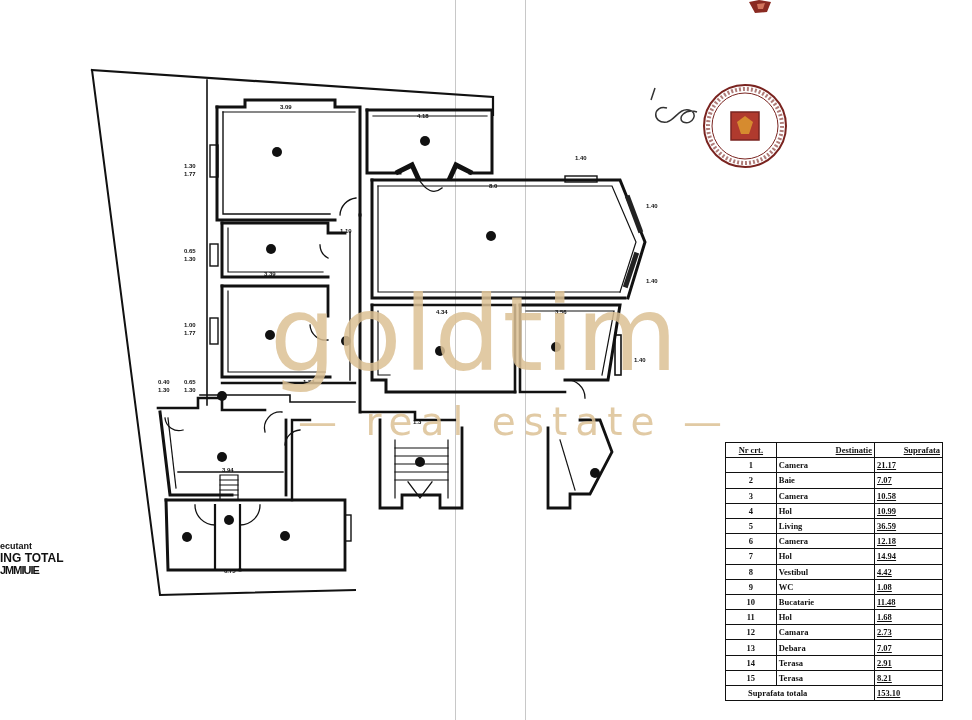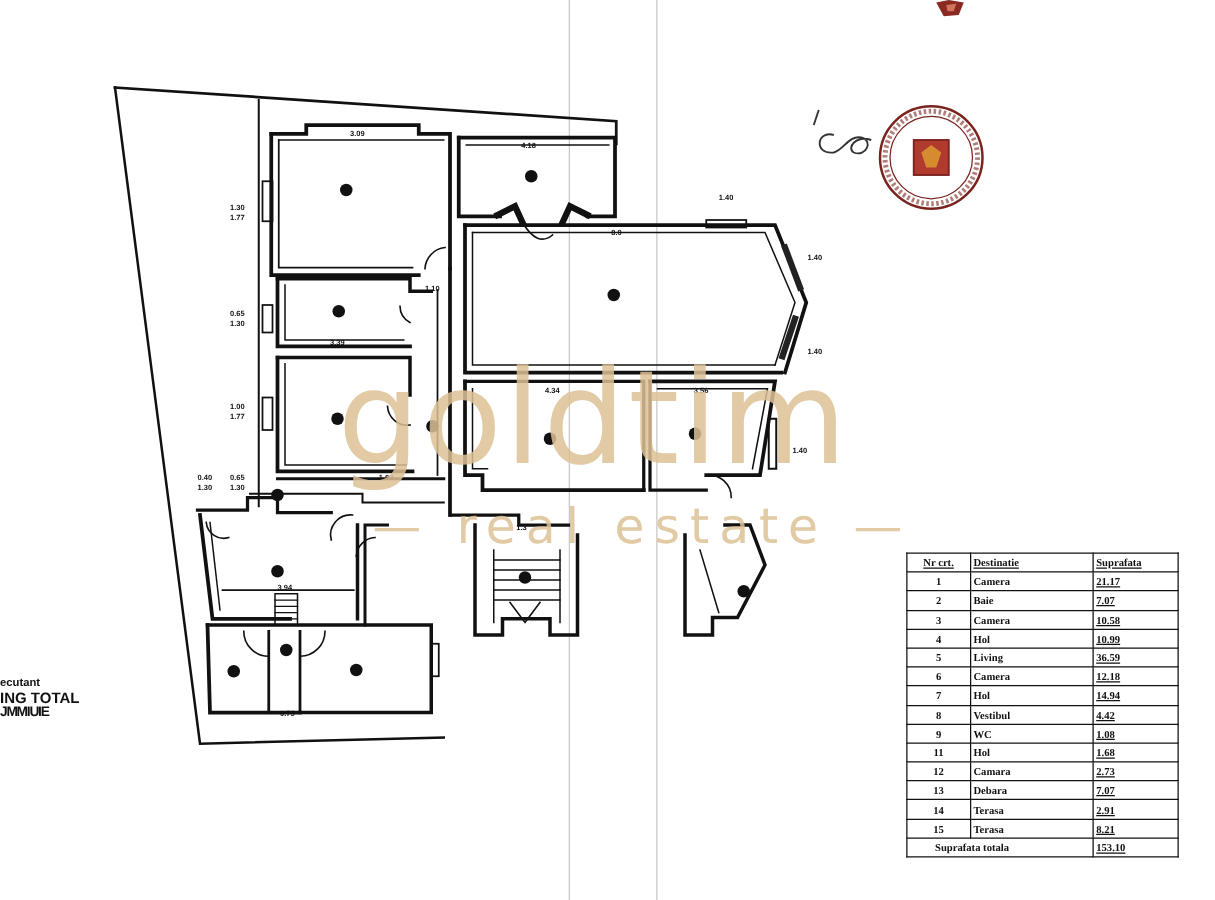--- a/index.html
+++ b/index.html
@@ -2,21 +2,21 @@
 <html><head>
 <meta charset="utf-8">
 <style>
   html, body { margin: 0; padding: 0; background: #ffffff; }
   body { width: 972px; height: 720px; position: relative; overflow: hidden; font-family: "Liberation Serif", serif; }
   .plan { position: absolute; left: 0; top: 0; width: 972px; height: 720px; }
   .fold-line { position: absolute; top: 0; width: 1px; height: 720px; background: #c8c8c8; }
   .table-wrap { position: absolute; left: 725px; top: 411px; width: 218px; margin-top: 31px; }
   table.surf { border-collapse: collapse; width: 218px; font-family: "Liberation Serif", serif; font-size: 8.5px; font-weight: bold; color: #111; }
   table.surf td, table.surf th { border: 1.6px solid #111; padding: 0 2px; height: 14.2px; line-height: 12px; }
-  table.surf th { font-weight: bold; text-decoration: underline; text-align: left; }
+  table.surf th { font-weight: bold; text-decoration: underline; text-align: right; }
   table.surf th.c-nr { text-align: center; }
   table.surf td.nr { text-align: center; width: 42px; }
   table.surf td.dest { text-align: left; width: 86px; }
   table.surf td.val { text-decoration: underline; width: 58px; }
   table.surf td.sum { text-align: left; padding-left: 22px; }
   .stamp-wrap { position: absolute; left: 645px; top: 78px; width: 150px; height: 95px; }
   .legend-left { position: absolute; left: 0; top: 540px; font-family: "Liberation Sans", sans-serif; font-weight: bold; color: #111; line-height: 12px; }
   .legend-left .l1 { font-size: 9px; }
   .legend-left .l2 { font-size: 12px; }
   .legend-left .l3 { font-size: 11px; letter-spacing: -1px; }
@@ -235,20 +235,25 @@
           <td class="nr">8</td>
           <td class="dest">Vestibul</td>
           <td class="val">4.42</td>
         </tr>
       <tr>
           <td class="nr">9</td>
           <td class="dest">WC</td>
           <td class="val">1.08</td>
         </tr>
       <tr>
+          <td class="nr">10</td>
+          <td class="dest">Bucatarie</td>
+          <td class="val">11.48</td>
+        </tr>
+      <tr>
           <td class="nr">11</td>
           <td class="dest">Hol</td>
           <td class="val">1.68</td>
         </tr>
       <tr>
           <td class="nr">12</td>
           <td class="dest">Camara</td>
           <td class="val">2.73</td>
         </tr>
       <tr>

